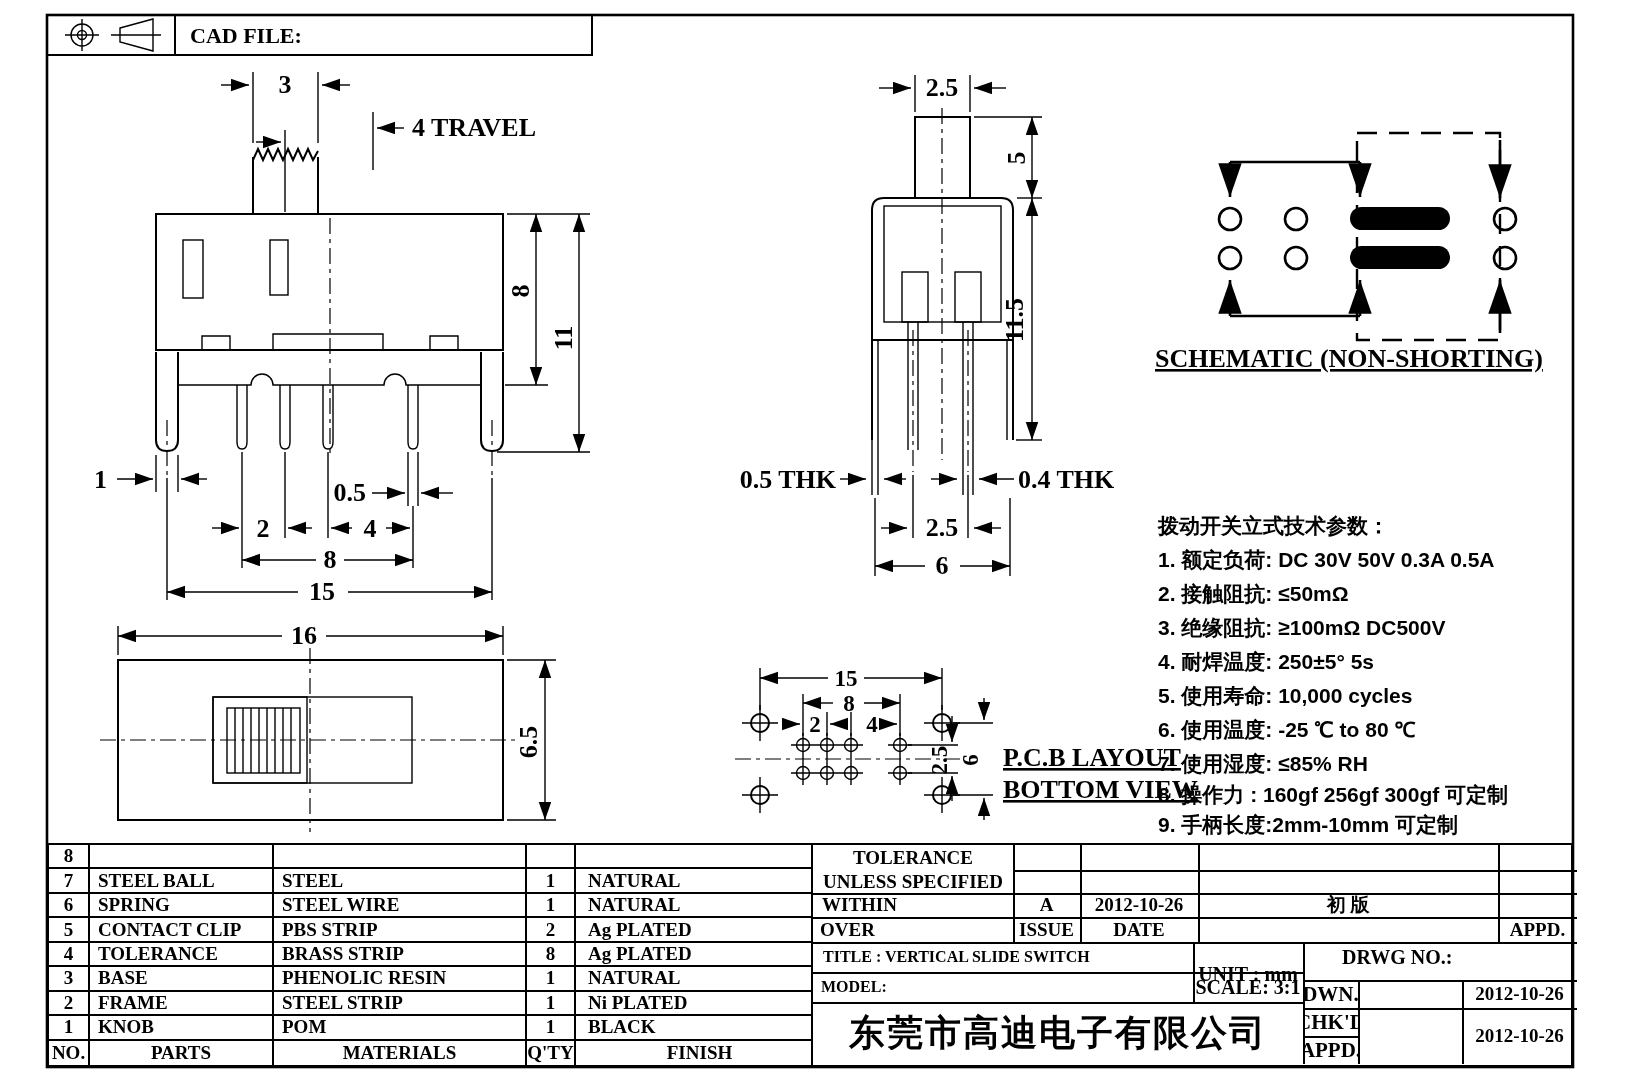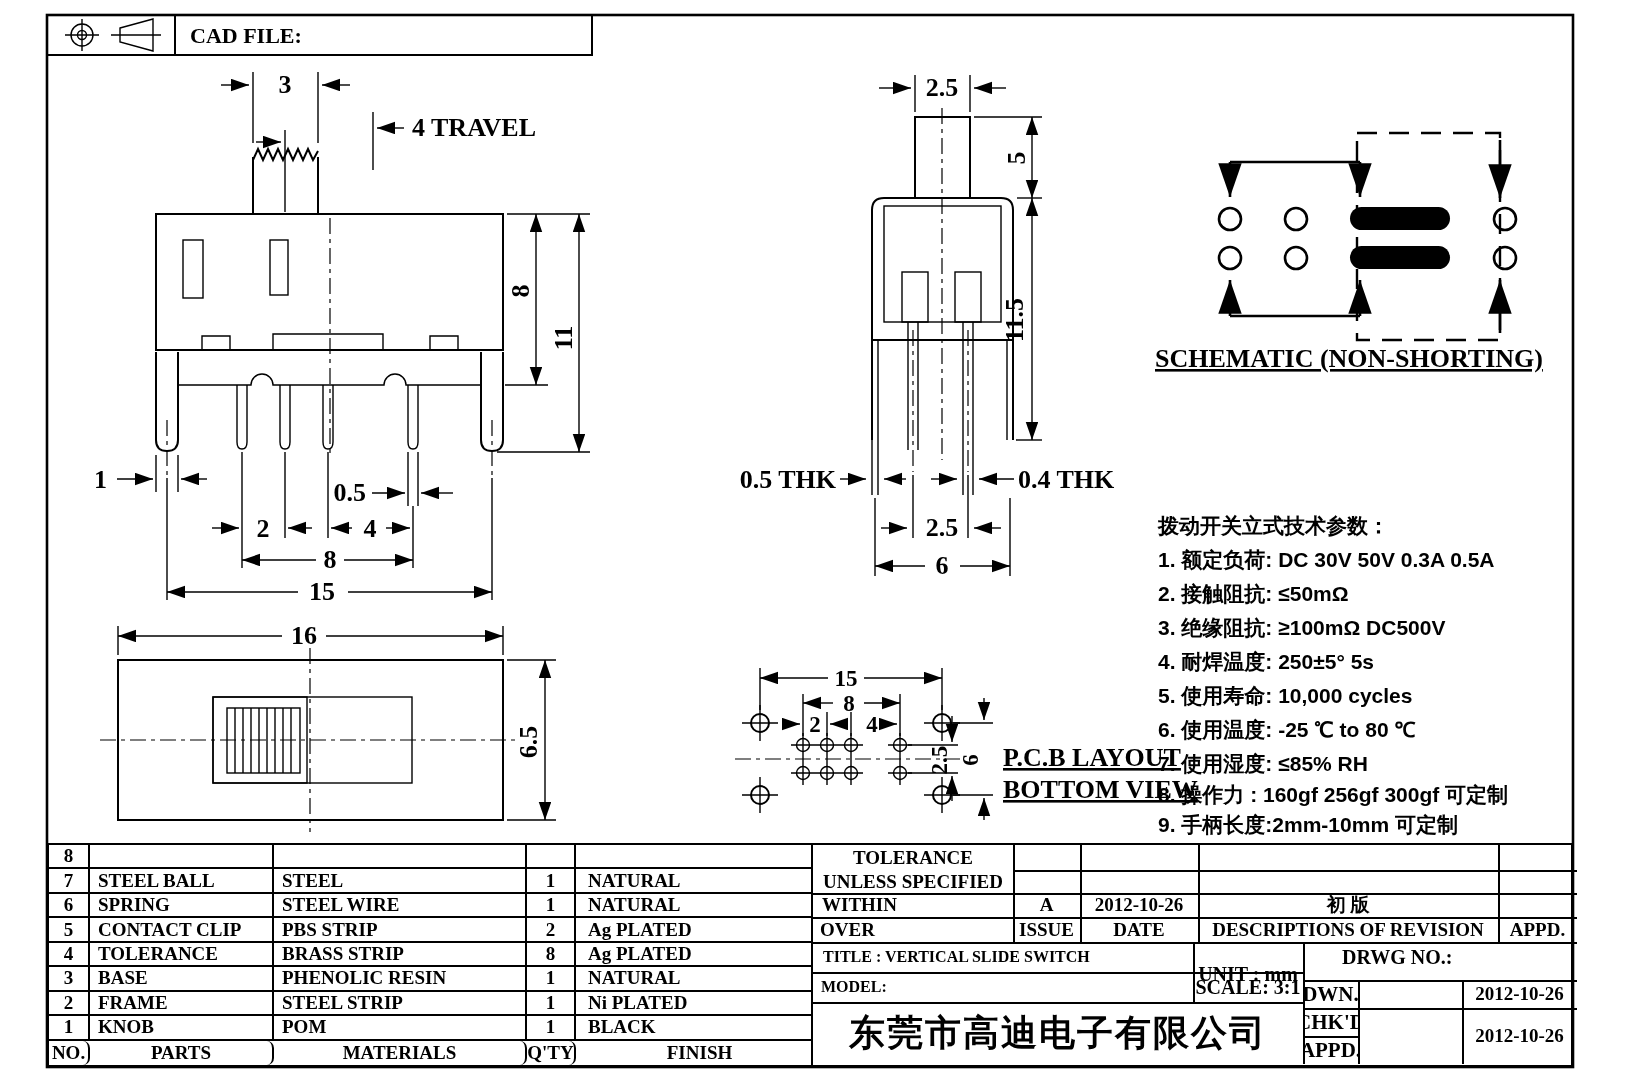--- a/index.html
+++ b/index.html
@@ -21,21 +21,21 @@
   
   #tblock{position:absolute;left:47px;top:843px;width:1526px;height:224px;
           border:2.5px solid #000;box-sizing:border-box;display:flex;background:#fff;}
   #parts-grid{width:762px;flex:none;display:grid;
               grid-template-columns:41px 184px 253px 49px 1fr;
               grid-template-rows:repeat(9,1fr);border-right:2px solid #000;}
   #parts-grid>div{border-bottom:2px solid #000;border-right:2px solid #000;
                   font:bold 19px "Liberation Serif",serif;display:flex;align-items:center;
                   overflow:hidden;white-space:nowrap;}
   #parts-grid>div:nth-child(5n){border-right:none;padding-left:12px;}
-  #parts-grid>div:nth-last-child(-n+5){border-bottom:none;border-radius:7px;}
+  #parts-grid>div:nth-last-child(-n+5){border-bottom:none;}
   .cc{justify-content:center;}
   .lp{padding-left:8px;}
   #tb-right{flex:1;position:relative;}
   .vl{position:absolute;width:2px;background:#000;}
   .hl{position:absolute;height:2px;background:#000;}
   .tx{position:absolute;font:bold 19px "Liberation Serif",serif;display:flex;
       align-items:center;justify-content:center;text-align:center;white-space:nowrap;overflow:hidden;}
   .txl{justify-content:flex-start;}
   .f22{font-size:16px;}
   .f20{font-size:20px;}
@@ -410,21 +410,20 @@
 
     <div class="tx" style="left:0;top:1px;width:200px;height:24px">TOLERANCE</div>
     <div class="tx" style="left:0;top:25px;width:200px;height:23px">UNLESS  SPECIFIED</div>
     <div class="tx txl" style="left:9px;top:48px;width:190px;height:24px">WITHIN</div>
     <div class="tx txl" style="left:7px;top:72px;width:190px;height:25px">OVER</div>
     <div class="tx" style="left:200px;top:48px;width:67px;height:24px">A</div>
     <div class="tx" style="left:267px;top:48px;width:118px;height:24px">2012-10-26</div>
     <div class="tx" style="left:385px;top:48px;width:300px;height:24px">初  版</div>
     <div class="tx" style="left:200px;top:72px;width:67px;height:25px">ISSUE</div>
     <div class="tx" style="left:267px;top:72px;width:118px;height:25px">DATE</div>
-    <div class="tx" style="left:385px;top:72px;width:300px;height:25px">DESCRIPTIONS OF REVISION</div>
     <div class="tx" style="left:685px;top:72px;width:79px;height:25px">APPD.</div>
 
     <div class="tx txl f22" style="left:10px;top:97px;width:368px;height:30px">TITLE :   VERTICAL SLIDE SWITCH</div>
     <div class="tx f20" style="left:380px;top:114px;width:110px;height:30px">UNIT :   mm</div>
     <div class="tx txl f20" style="left:529px;top:97px;width:256px;height:30px">DRWG NO.:</div>
     <div class="tx txl f22" style="left:8px;top:127px;width:368px;height:30px">MODEL:</div>
     <div class="tx f20" style="left:380px;top:127px;width:110px;height:30px">SCALE:   3:1</div>
 
     <div class="tx f17" style="left:490px;top:135px;width:55px;height:28px">DWN.</div>
     <div class="tx" style="left:649px;top:135px;width:115px;height:28px">2012-10-26</div>

